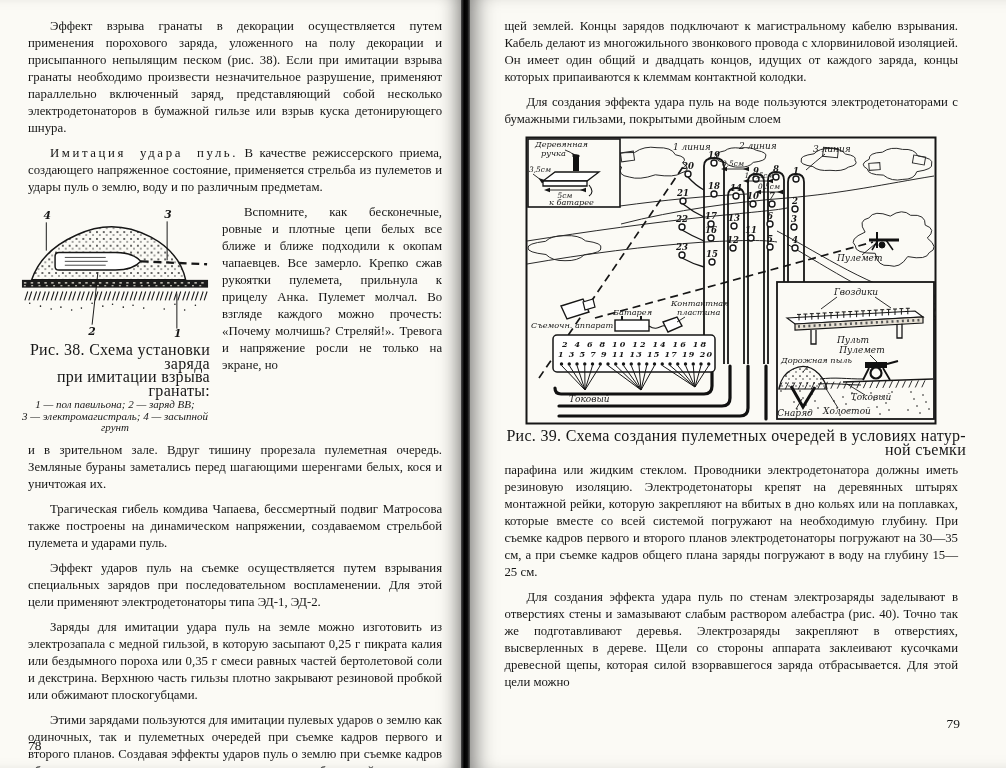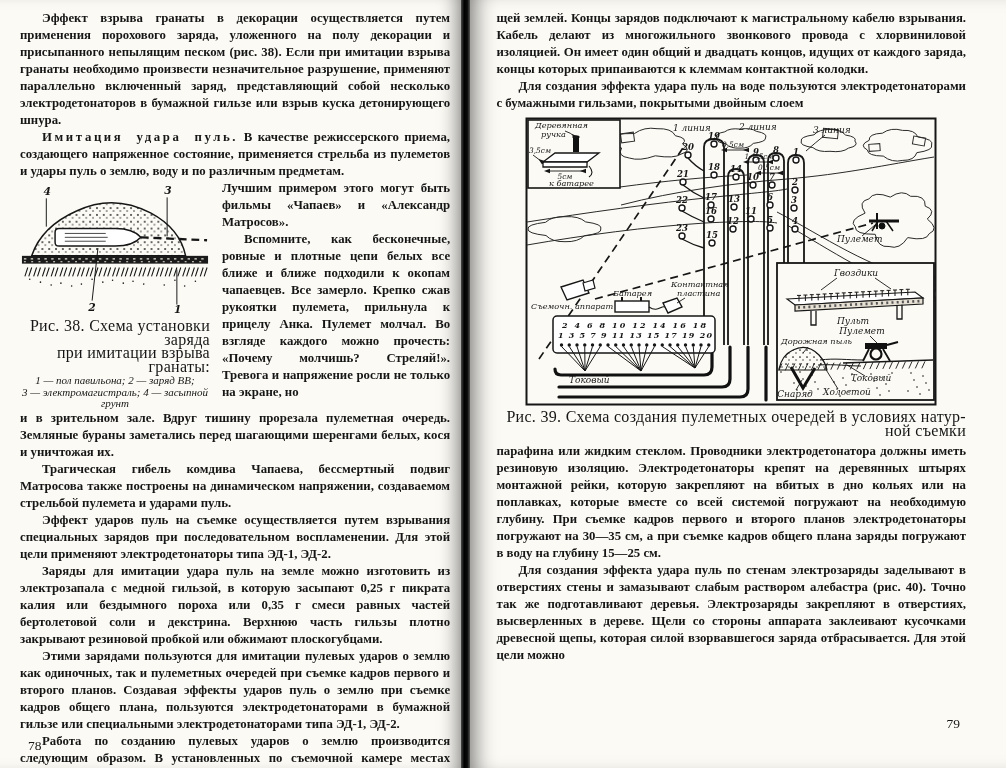--- a/index.html
+++ b/index.html
@@ -4,21 +4,21 @@
 <style>
   html,body{margin:0;padding:0;}
   .spread{width:1006px;height:768px;display:flex;background:#fff;overflow:hidden;}
   .page{position:relative;background:#fbfaf5;color:#161616;overflow:hidden;
         font-family:"Liberation Serif", serif;}
   .page-left{width:489px;padding:10px 11px 0 20px;box-sizing:border-box;
         box-shadow:inset -16px 0 20px -14px rgba(0,0,0,.55);}
   .binding{width:10px;background:linear-gradient(90deg,#4a4a4a,#000 35%,#0a0a0a 70%,#555);}
   .page-right{width:566px;padding:10px 40px 0 26px;box-sizing:border-box;
         box-shadow:inset 18px 0 22px -14px rgba(0,0,0,.55);}
-  p.body{font-size:12.8px;line-height:17px;text-align:justify;margin:0;text-indent:22px;font-weight:bold;}
+  p.body{font-size:12.8px;line-height:17px;text-align:justify;margin:8px;text-indent:22px;}
   p.noind{text-indent:0;}
   .spaced{letter-spacing:2.6px;word-spacing:5px;}
   .fig38{float:left;width:190px;margin:4px 12px 0 0;}
   .figcap{font-size:16px;line-height:13.5px;text-align:right;letter-spacing:.3px;margin:3px 0 0;}
   .figleg{font-size:11px;line-height:11.5px;text-align:center;font-style:italic;margin:2px 0 0;}
   .fig39wrap{clear:none;text-align:center;margin:5px 0 3px;}
   .clr{clear:both;}
   .pageno{position:absolute;font-size:13.5px;}
   .pageno-left{left:28px;top:738px;}
   .pageno-right{right:46px;top:716px;}
@@ -106,21 +106,20 @@
         <path d="M161,86 L161,122" stroke="#161616" stroke-width="1"></path>
         <text x="24" y="10" class="bignum">4</text>
         <text x="148" y="9" class="bignum">3</text>
         <text x="70" y="129" class="bignum">2</text>
         <text x="158" y="131" class="bignum">1</text>
       </svg>
       <p class="figcap"><span>Рис. 38. Схема установки заряда</span><br><span>при имитации взрыва гранаты:</span></p>
       <p class="figleg"><span>1 — пол павильона; 2 — заряд ВВ;</span><br><span>3 — электромагистраль; 4 — засыпной</span><br><span>грунт</span></p>
     </div>
 
-    <p class="body noind">Лучшим примером этого могут быть фильмы «Чапаев» и «Александр Матросов».</p>
     <p class="body">Вспомните, как бесконечные, ровные и плотные цепи белых все ближе и ближе подходили к окопам чапаевцев. Все замерло. Крепко сжав рукоятки пулемета, прильнула к прицелу Анка. Пулемет молчал. Во взгляде каждого можно прочесть: «Почему молчишь? Стреляй!». Тревога и напряжение росли не только на экране, но</p>
     <div class="clr"></div>
     <p class="body noind">и в зрительном зале. Вдруг тишину прорезала пулеметная очередь. Земляные бураны заметались перед шагающими шеренгами белых, кося и уничтожая их.</p>
     <p class="body">Трагическая гибель комдива Чапаева, бессмертный подвиг Матросова также построены на динамическом напряжении, создаваемом стрельбой пулемета и ударами пуль.</p>
     <p class="body">Эффект ударов пуль на съемке осуществляется путем взрывания специальных зарядов при последовательном воспламенении. Для этой цели применяют электродетонаторы типа ЭД-1, ЭД-2.</p>
     <p class="body">Заряды для имитации удара пуль на земле можно изготовить из электрозапала с медной гильзой, в которую засыпают 0,25 г пикрата калия или бездымного пороха или 0,35 г смеси равных частей бертолетовой соли и декстрина. Верхнюю часть гильзы плотно закрывают резиновой пробкой или обжимают плоскогубцами.</p>
     <p class="body">Этими зарядами пользуются для имитации пулевых ударов о землю как одиночных, так и пулеметных очередей при съемке кадров первого и второго планов. Создавая эффекты ударов пуль о землю при съемке кадров общего плана, пользуются электродетонаторами в бумажной гильзе или специальными электродетонаторами типа ЭД-1, ЭД-2.</p>
     <p class="body">Работа по созданию пулевых ударов о землю производится следующим образом. В установленных по съемочной камере местах забивают в землю несколько 80-мм гвоздей, на них наматывают проводники электрозарядов, затем заряды засыпают хорошо пыля-</p>
     <div class="pageno pageno-left">78</div>
   </div>

